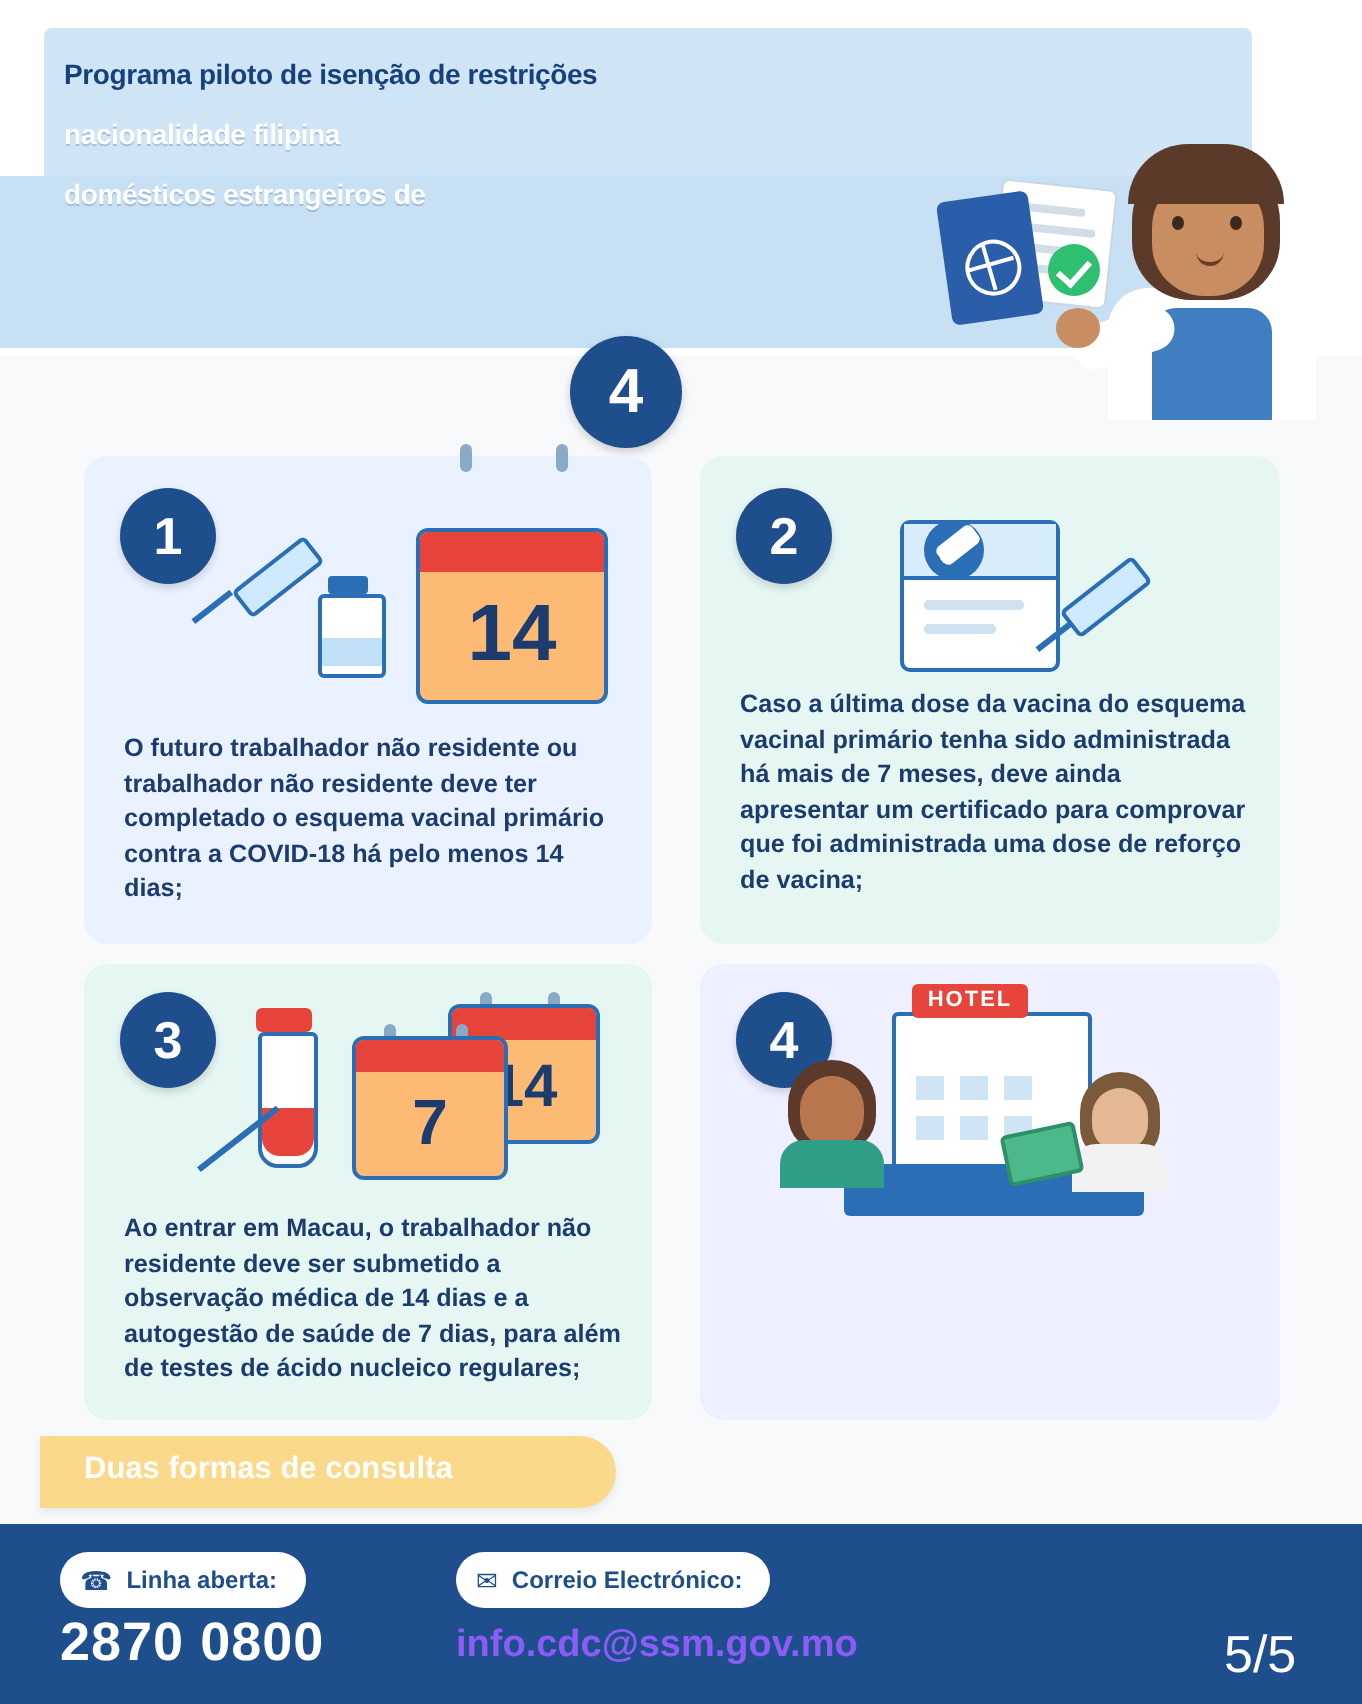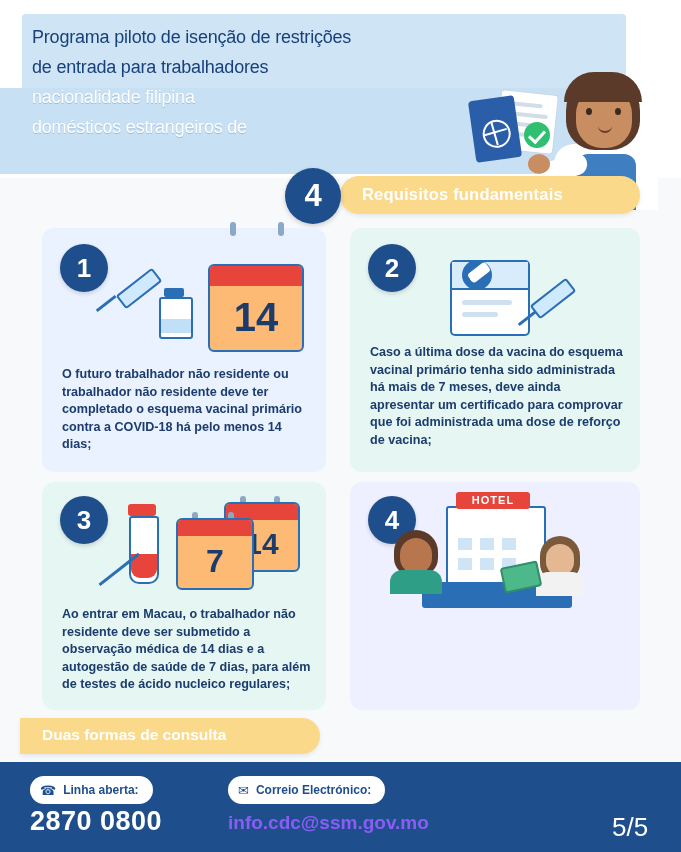--- a/index.html
+++ b/index.html
@@ -40,22 +40,22 @@
     width: 630px; height: 86px;
     background: #c7e0f4;
     border-radius: 0 6px 6px 0;
   }
   .title-wrap {
     position: absolute;
     left: 32px; top: 22px;
     width: 580px;
   }
   .title-line {
-    font-size: 18px;
-    font-weight: normal;
+    font-size: 14px;
+    font-weight: bold;
     color: #18407a;
     line-height: 30px;
     letter-spacing: -0.2px;
   }
   .title-line.alt {
     color: #ffffff;
     text-shadow: 0 1px 0 rgba(40,80,140,0.25);
   }
 
   
@@ -287,21 +287,21 @@
     position: absolute; width: 26px; height: 24px;
     background: #e7453c; border-radius: 0 0 9px 9px;
   }
 
   
   .hotel {
     position: absolute; width: 96px; height: 84px;
     background: #ffffff; border: 2px solid #2a6fb5; border-radius: 3px;
   }
   .hotel-sign {
-    position: absolute; width: 74px; height: 17px;
+    position: absolute; width: 58px; height: 17px;
     background: #e7453c; border-radius: 3px;
     color: #ffffff; font-size: 11px; font-weight: bold;
     text-align: center; line-height: 17px; letter-spacing: 1px;
   }
   .hotel-win {
     position: absolute; width: 14px; height: 12px; background: #cfe4f5;
   }
   .desk {
     position: absolute; width: 150px; height: 26px;
     background: #2a6fb5; border-radius: 3px;
@@ -311,21 +311,20 @@
   }
 
   
   .consulta-banner {
     position: absolute;
     left: 20px; top: 718px;
     width: 288px; height: 36px;
     background: #fbd98a;
     border-radius: 0 18px 18px 0;
     box-shadow: 0 2px 4px rgba(0,0,0,0.08);
-    padding-left: 12px;
   }
   .consulta-text {
     position: absolute; left: 22px; top: 8px;
     font-size: 15.5px; font-weight: bold; color: #ffffff;
   }
 
   
   .footer {
     position: absolute; left: 0; top: 762px;
     width: 681px; height: 90px;
@@ -361,21 +360,20 @@
 <body>
 
 <div class="page">
 
   <div class="header">
     <div class="header-band"></div>
     <div class="header-band lower"></div>
 
     <div class="title-wrap">
       <div class="title-line">Programa piloto de isenção de restrições</div>
-      <div class="title-line">de entrada para trabalhadores</div>
       <div class="title-line alt">nacionalidade filipina</div>
       <div class="title-line alt">domésticos estrangeiros de</div>
     </div>
 
     <div class="doc">
       <div class="doc-card">
         <div class="doc-line" style="top:10px; width:34px;"></div>
         <div class="doc-line" style="top:20px; width:40px;"></div>
         <div class="doc-line" style="top:30px; width:28px;"></div>
         <div class="doc-line" style="top:40px; width:36px;"></div>
@@ -393,23 +391,20 @@
       <div class="p-hand"></div>
       <div class="p-hair"></div>
       <div class="p-face"></div>
       <div class="p-hairtop"></div>
       <div class="p-eye l"></div>
       <div class="p-eye r"></div>
       <div class="p-smile"></div>
     </div>
   </div>
 
-  <div class="req-banner">
-    <div class="req-banner-text">Requisitos fundamentais</div>
-  </div>
   <div class="req-circle">
     <span>4</span>
   </div>
 
   <div class="card c1">
     <div class="badge" style="left:18px; top:16px;">
       <span>1</span>
     </div>
 
     <div class="ill" style="left:0;top:0;width:284px;height:130px;">

